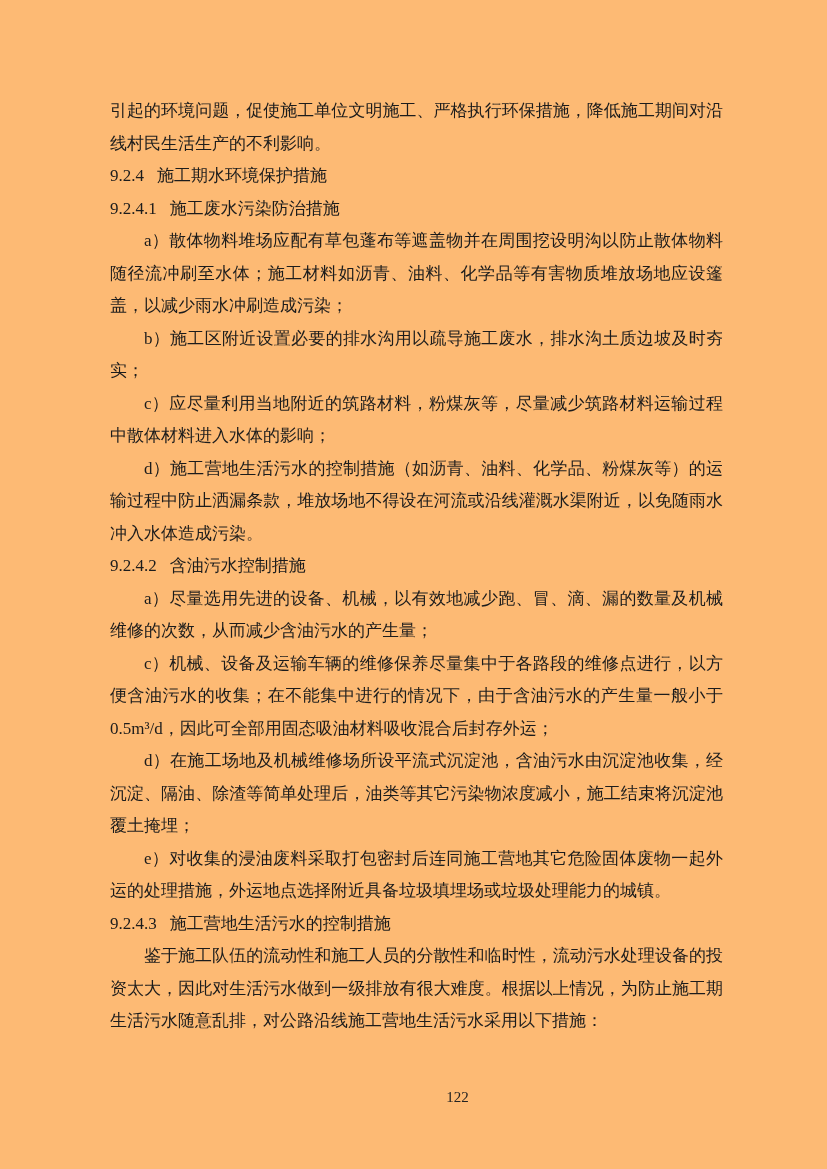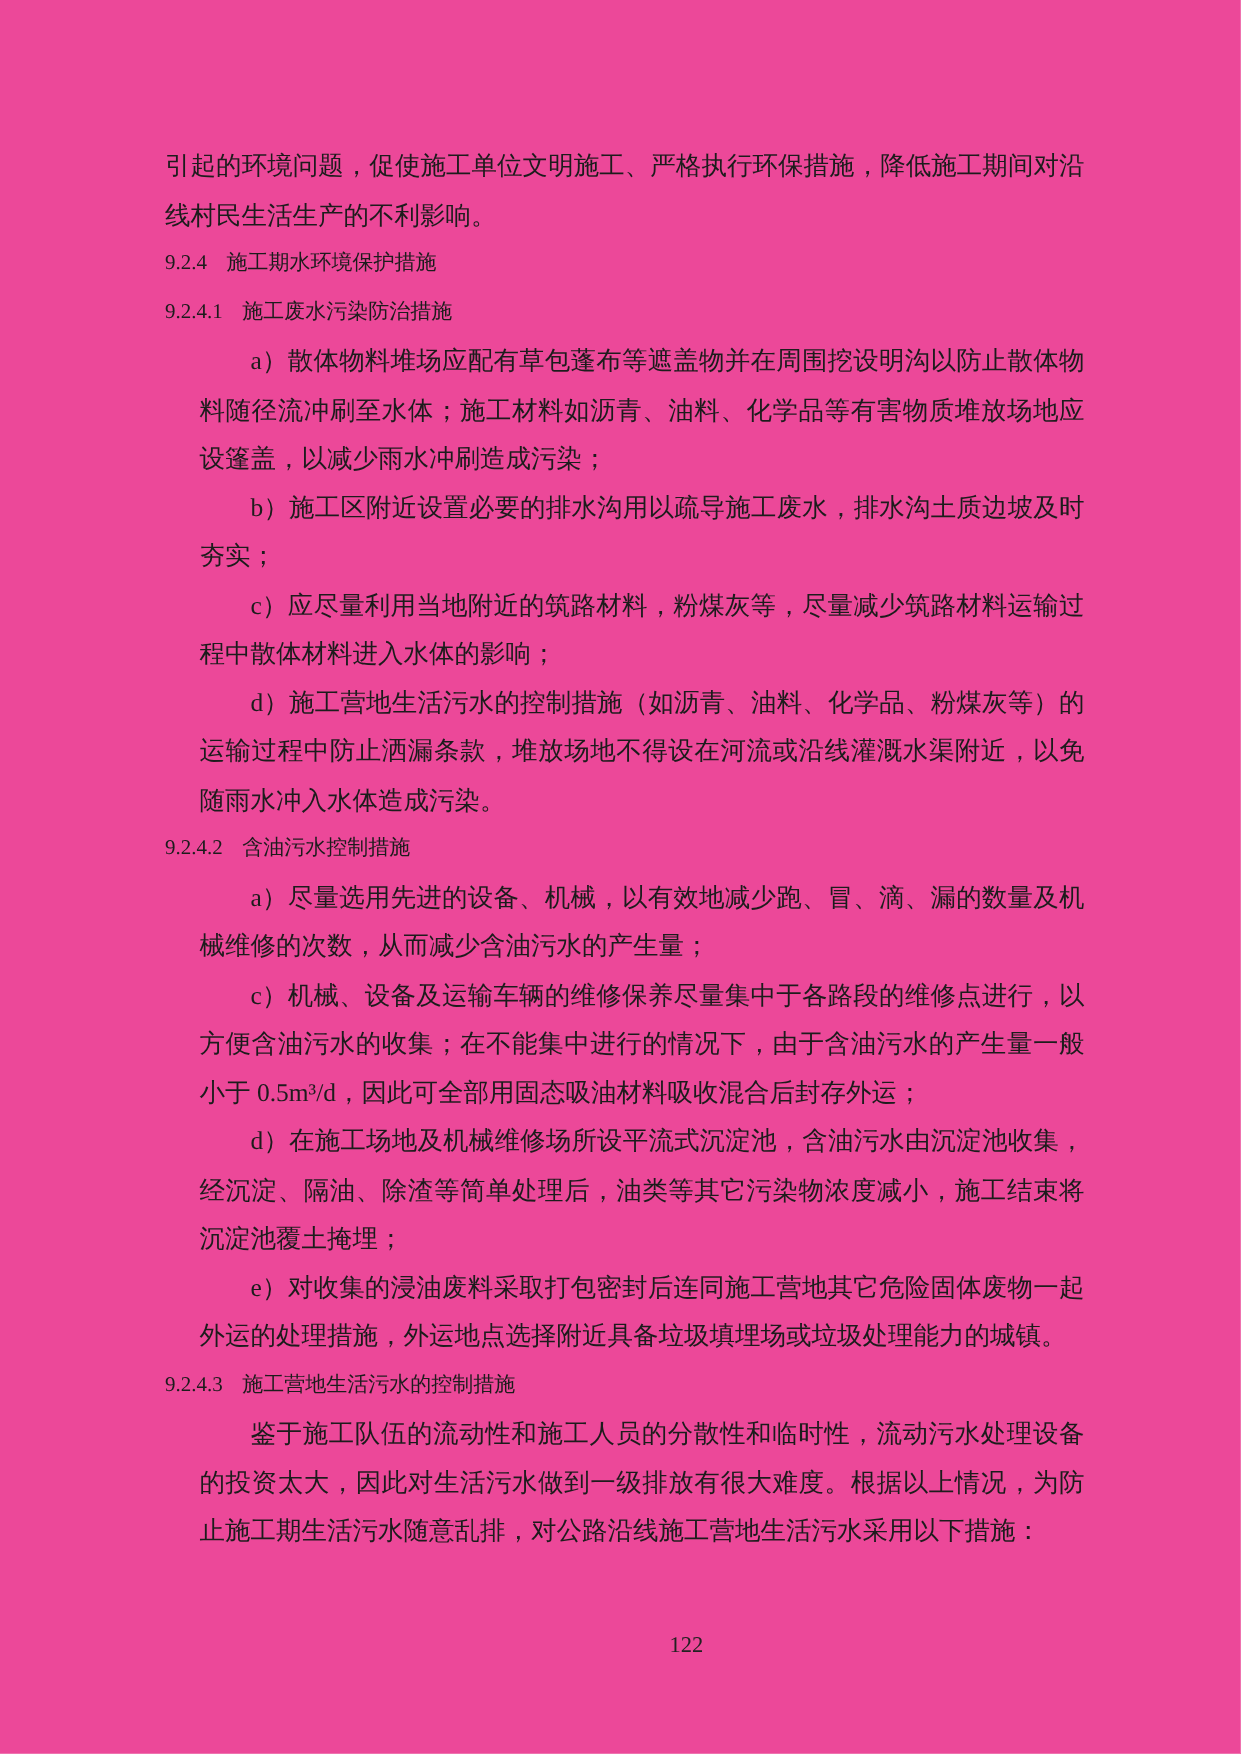--- a/index.html
+++ b/index.html
@@ -9,43 +9,42 @@
   body {
     width: 827px;
     height: 1169px;
     background: #f3f3f1;
     font-family: "Liberation Serif", "DejaVu Serif", serif;
   }
   .page {
     position: relative;
     width: 827px;
     height: 1169px;
-    background: #ec4899;
+    background: #fdba74;
     color: #1c1c1c;
     overflow: hidden;
   }
   .text-block {
     position: absolute;
     left: 110px;
     top: 95px;
     width: 613px;
     font-size: 17px;
     line-height: 32.5px;
   }
   .text-block p {
     margin: 0;
     text-align: justify;
   }
   p.indent {
     text-indent: 34px;
-    margin-left: 23px;
   }
   h3.heading {
     margin: 0;
-    font-size: 14px;
+    font-size: 17px;
     font-weight: normal;
     line-height: 32.5px;
     text-align: left;
   }
   h3.heading .num {
     display: inline-block;
     margin-right: 13px;
   }
   .footer {
     position: absolute;

